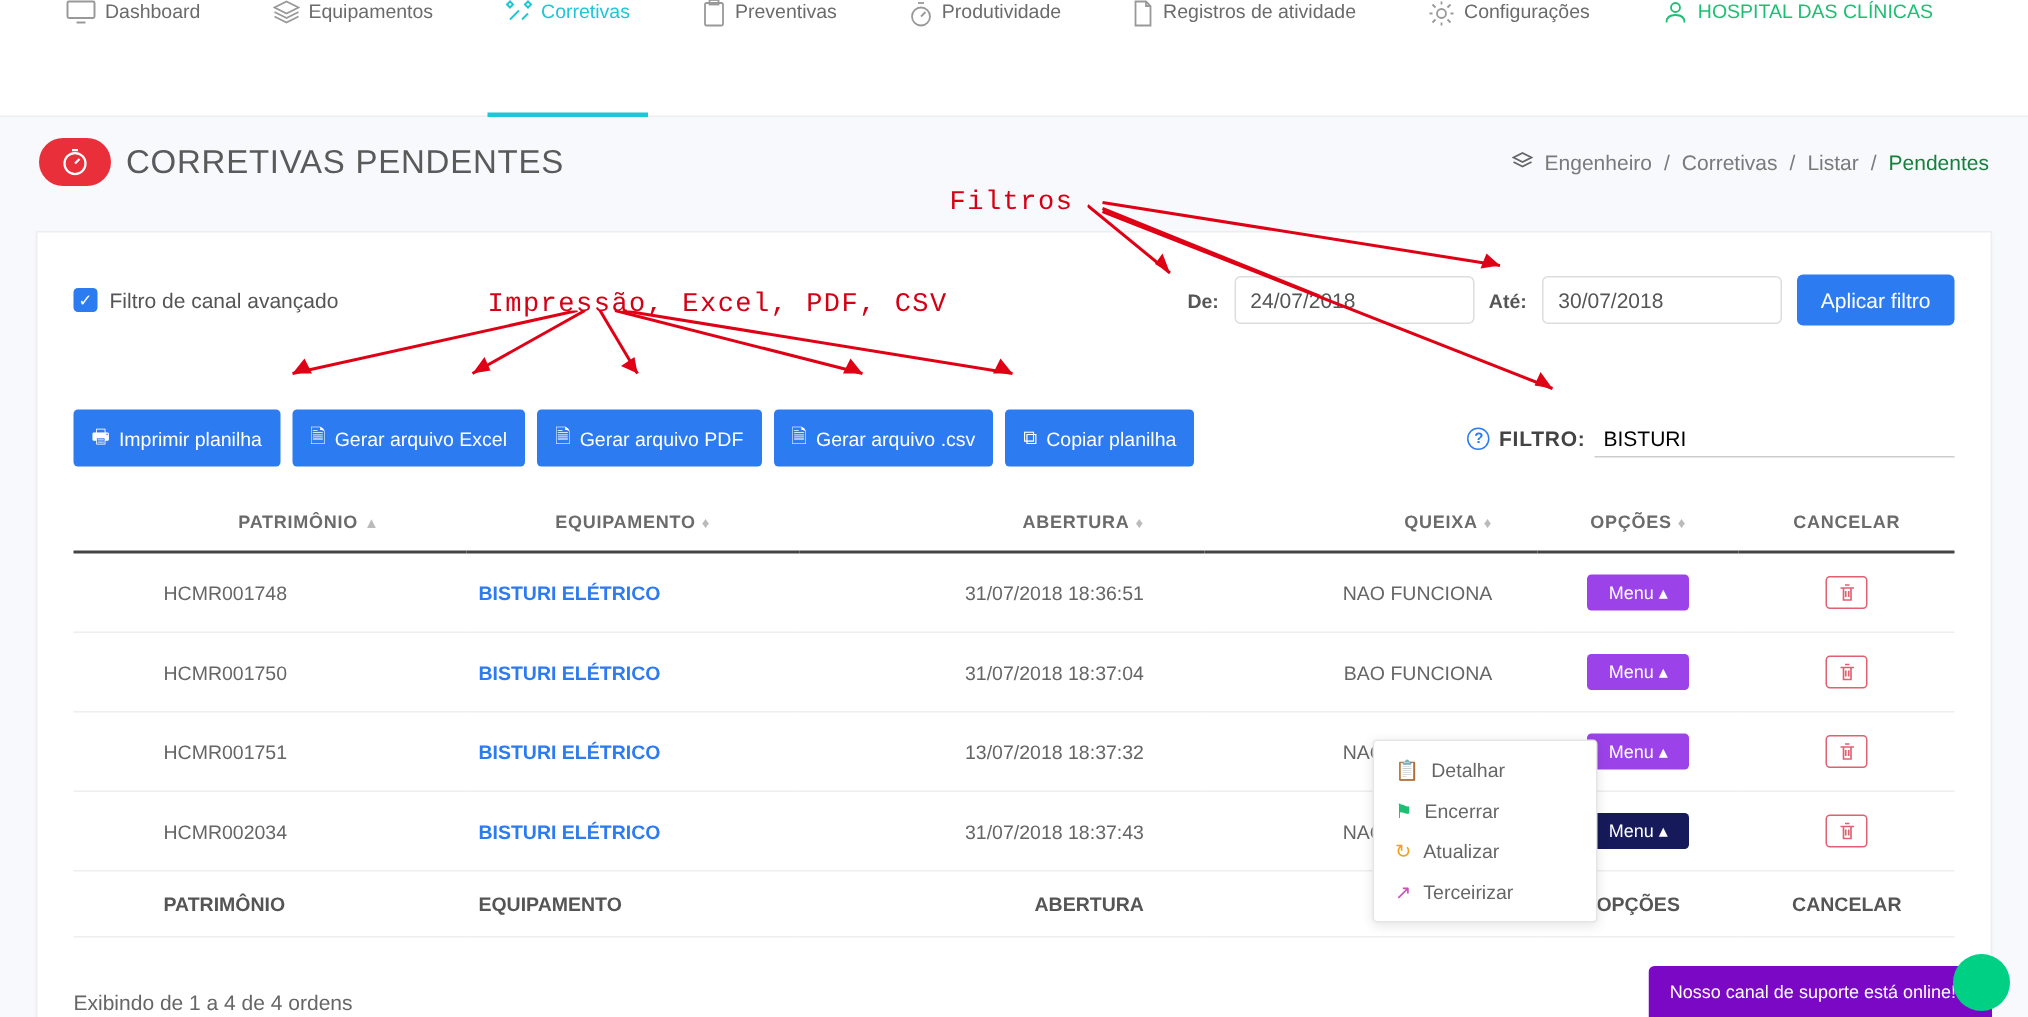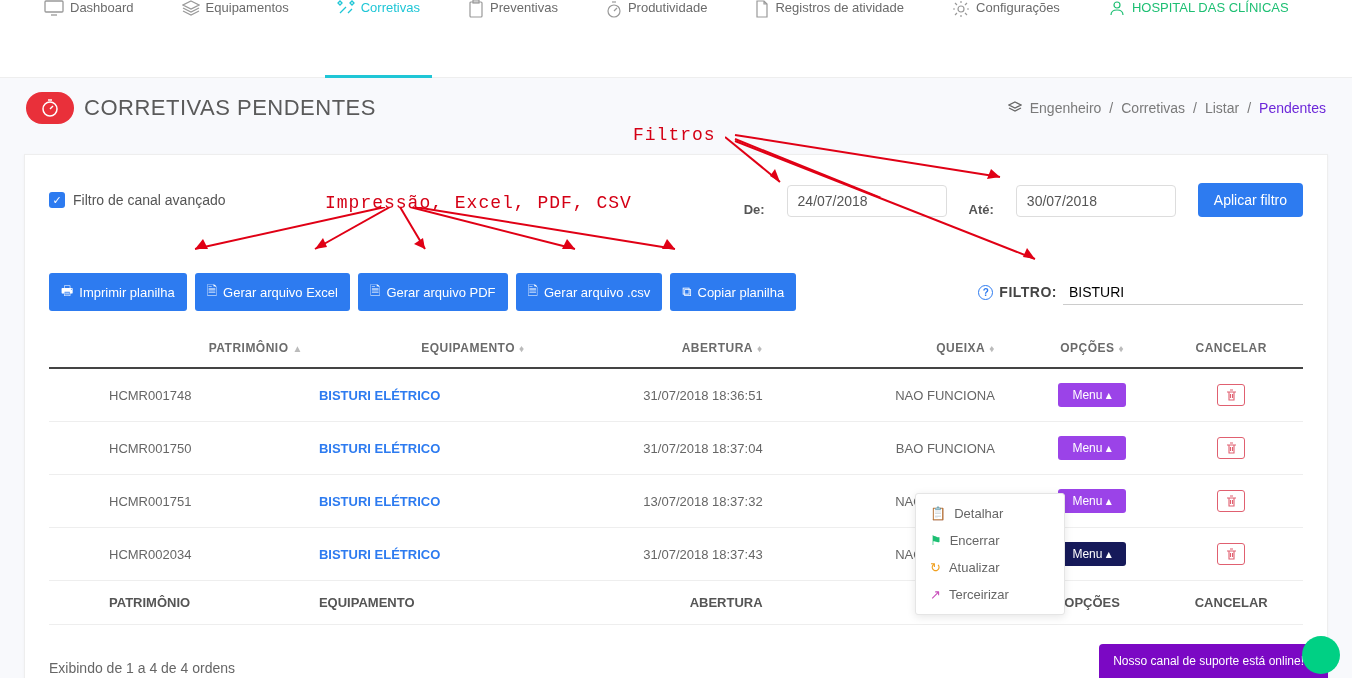--- a/index.html
+++ b/index.html
@@ -7,37 +7,37 @@
 .topnav{background:#fff;height:78px;display:flex;align-items:center;padding:0 20px;border-bottom:1px solid #eee}
 .topnav .item{text-align:center;padding:0 24px;cursor:pointer;color:#6b6b6b;height:78px;display:flex;flex-direction:row;justify-content:center;gap:6px;position:relative}
 .topnav .item.active{color:#1fc6d6}
 .topnav .item.active::after{content:"";position:absolute;bottom:0;left:12px;right:12px;height:3px;background:#1fc6d6}
 .topnav .item.green{color:#1dbf73}
 .topnav .ico{height:18px;display:flex;justify-content:center}
 .pagehead{display:flex;align-items:center;padding:14px 26px}
 .pagehead .pill{background:#e9303a;border-radius:20px;width:48px;height:32px;display:flex;align-items:center;justify-content:center;color:#fff;margin-right:10px}
 .pagehead h2{font-weight:500;color:#5a5a5a;letter-spacing:.5px;font-size:22px}
 .crumbs{margin-left:auto;display:flex;align-items:center;gap:8px;color:#7a7a7a;font-size:14px}
-.crumbs .cur{color:#6d28d9}
+.crumbs .cur{color:#15803d}
 .card{background:#fff;margin:16px 24px 24px;border:1px solid #eee;box-shadow:0 1px 3px rgba(0,0,0,.04);padding:28px 24px 24px;position:relative}
 .filterbar{display:flex;align-items:center}
 .chk{width:16px;height:16px;background:#2d7bf0;border-radius:3px;display:inline-flex;align-items:center;justify-content:center;margin-right:8px;color:#fff;font-size:11px}
-.range{margin-left:auto;display:flex;align-items:flex-end;gap:22px}
+.range{margin-left:auto;display:flex;align-items:center;gap:10px}
 .range label{font-weight:600;color:#555}
 .range input{border:1px solid #ddd;padding:7px 10px;width:160px;border-radius:4px;color:#555;font-size:14px}
 .btn-blue{background:#2d7bf0;color:#ffffff;border:none;padding:9px 16px;border-radius:4px;font-size:14px;cursor:pointer}
 .annot{color:#d40015;font-family:"Courier New",monospace;font-weight:normal;font-size:18px;position:absolute;letter-spacing:1px}
 .export-row{display:flex;gap:8px;margin-top:56px}
 .export-row .b{background:#2d7bf0;color:#fff;border:none;padding:8px 12px;font-size:13px;border-radius:3px;display:flex;align-items:center;gap:6px;cursor:pointer}
 .filterbox{margin-left:auto;display:flex;align-items:center;gap:6px}
 .filterbox input{border:none;border-bottom:1px solid #ccc;padding:4px 6px;width:240px;font-size:14px;outline:none}
 .filterbox .q{color:#2d7bf0;border:1.5px solid #2d7bf0;border-radius:50%;width:15px;height:15px;display:inline-flex;align-items:center;justify-content:center;font-size:10px;font-weight:bold}
 .filterbox .lab{font-weight:700;color:#444;font-size:14px;letter-spacing:.5px}
 table{width:100%;border-collapse:collapse;margin-top:18px}
-th{color:#6b6b6b;font-size:12px;font-weight:700;letter-spacing:.5px;padding:12px 8px;text-align:right;border-bottom:2px solid #444}
+th{color:#6b6b6b;font-size:12px;font-weight:700;letter-spacing:.5px;padding:12px 8px;text-align:center;border-bottom:2px solid #444}
 th .srt{color:#bbb;font-size:10px;margin-left:4px}
 td{padding:14px 8px;border-bottom:1px solid #eee;font-size:13px;color:#666}
 td.link{color:#2d7bf0;font-weight:600;cursor:pointer}
 tfoot td{font-weight:700;color:#555;padding:14px 8px;font-size:13px}
 .menu-btn{background:#9b43e8;color:#fff;border:none;padding:5px 14px;border-radius:3px;font-size:12px;cursor:pointer}
 .menu-btn.dk{background:#161a5a}
 .del{border:1px solid #e06070;color:#e06070;display:inline-flex;width:28px;height:22px;align-items:center;justify-content:center;border-radius:3px;cursor:pointer}
 .dropdown{position:absolute;background:#fff;border:1px solid #e5e5e5;box-shadow:0 2px 8px rgba(0,0,0,.1);border-radius:3px;width:150px;padding:6px 0;z-index:10}
 .dropdown .di{padding:6px 14px;font-size:13px;color:#666;display:flex;align-items:center;gap:8px;cursor:pointer}
 .footer{display:flex;align-items:center;margin-top:28px}

